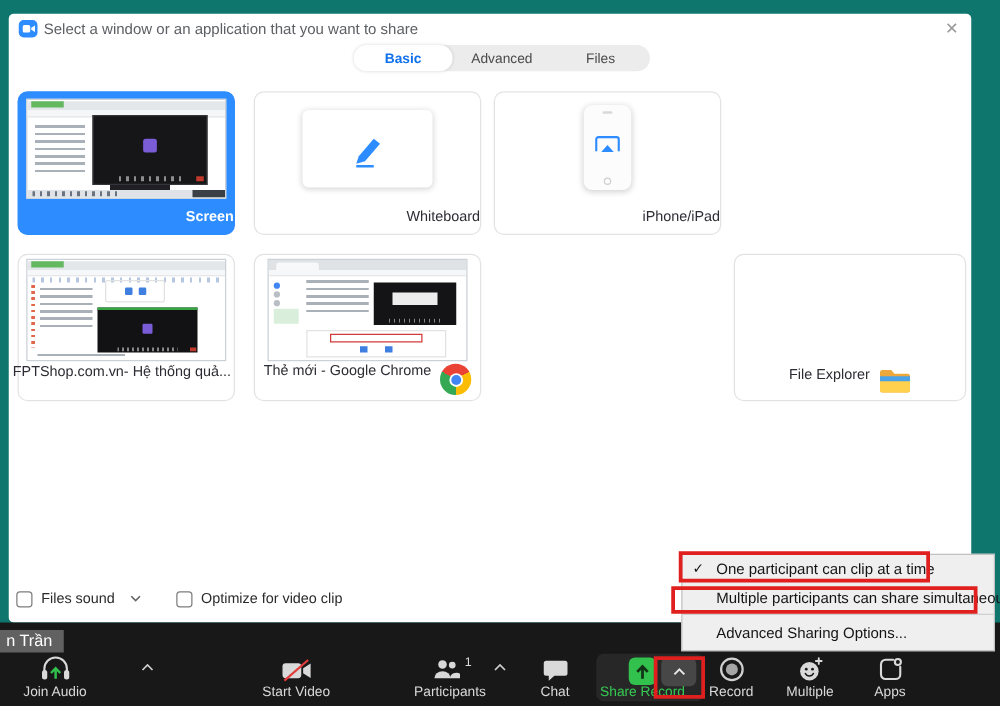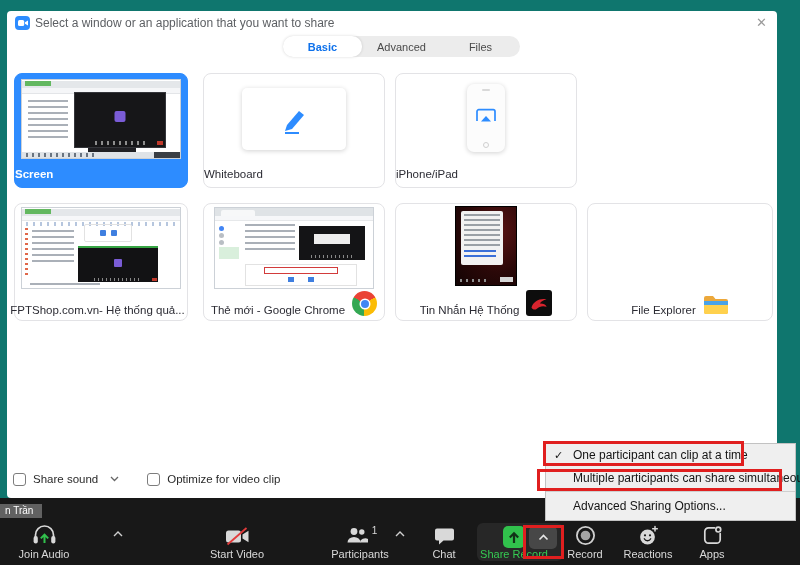--- a/index.html
+++ b/index.html
@@ -16,23 +16,23 @@
 
   
   .tabs { position:absolute; left:276px; top:25px; width:237px; height:21px; background:#ececec; border-radius:11px; display:flex; }
   .tab { flex:1; display:flex; align-items:center; justify-content:center; font-size:11px; color:#4a4a4a; border-radius:10px; }
   .tab.active { background:#ffffff; color:#0e71eb; font-weight:bold; box-shadow:0 0 3px rgba(0,0,0,.15); }
 
   
   .card { position:absolute; height:115px; background:#fff; border:1px solid #e3e3e6; border-radius:8px; }
   .card.r2 { height:118px; }
   .card.selected { background:#2d8cff; border-color:#2d8cff; }
-  .card-label { position:absolute; bottom:7px; left:0; right:0; text-align:left; font-size:11.5px; color:#2c2c34; white-space:nowrap; overflow:hidden; }
+  .card-label { position:absolute; bottom:7px; left:0; right:0; text-align:right; font-size:11.5px; color:#2c2c34; white-space:nowrap; overflow:hidden; }
   .card.selected .card-label { color:#fff; font-weight:bold; }
-  .label-row { position:absolute; bottom:4px; left:0; right:0; display:flex; align-items:flex-end; justify-content:center; gap:7px; }
+  .label-row { position:absolute; bottom:4px; left:0; right:0; display:flex; align-items:flex-start; justify-content:center; gap:7px; }
   .label-row .txt { font-size:11.5px; color:#2c2c34; white-space:nowrap; }
 
   
   .wb-pad { position:absolute; left:50%; top:14px; transform:translateX(-50%); width:104px; height:62px; background:#fff; border-radius:5px; box-shadow:0 1px 5px rgba(0,0,0,.18); display:flex; align-items:center; justify-content:center; }
   .phone { position:absolute; left:50%; top:10px; transform:translateX(-50%); width:38px; height:68px; background:#fcfcfc; border-radius:7px; box-shadow:0 1px 5px rgba(0,0,0,.18); }
   .phone .spk { position:absolute; left:50%; top:5px; transform:translateX(-50%); width:8px; height:2px; background:#d9d9d9; border-radius:1px; }
   .phone .home { position:absolute; left:50%; bottom:4px; transform:translateX(-50%); width:6px; height:6px; border:1px solid #cfcfcf; border-radius:50%; }
   .phone .cast { position:absolute; left:50%; top:24px; transform:translateX(-50%); }
 
   
@@ -100,21 +100,21 @@
   .mi { position:relative; height:23px; line-height:23px; padding-left:27px; font-size:12px; color:#141414; white-space:nowrap; }
   .mi.last { height:27px; line-height:27px;border-radius:12px; }
   .mi .chk { position:absolute; left:8px; font-size:11px; }
   .msep { height:1px; background:#cfcfcf; margin:1px 0; }
 
   
   .redbox { position:absolute; border:3px solid #e01f1f; z-index:9; pointer-events:none; }
 
   
   .toolbar { position:absolute; left:0; top:498px; width:800px; height:67px; background:#181818; z-index:2; }
-  .nametag { position:absolute; left:0; top:6px; background:#616161; color:#fff; font-size:10px; padding:1px 9px 2px 5px; }
+  .nametag { position:absolute; left:0; top:6px; background:#616161; color:#fff; font-size:13px; padding:1px 9px 2px 5px; }
   .tb-item { position:absolute; top:24px; width:70px; text-align:center; }
   .tb-item .ic { height:24px; display:flex; align-items:flex-end; justify-content:center; }
   .tb-item .lb { font-size:11px; color:#d9d9d9; margin-top:2px; white-space:nowrap; }
   .count { font-size:10px; color:#d9d9d9; position:relative; top:-10px; left:2px; }
   .mini-caret { position:absolute; z-index:3; }
   .ss-highlight { position:absolute; left:477px; top:25px; width:86px; height:38px; background:#272727; border-radius:6px; }
   .ss-green { position:absolute; left:503px; top:28px; width:22px; height:22px; background:#31c14c; border-radius:5px; display:flex; align-items:center; justify-content:center; z-index:3; }
   .ss-caret-btn { position:absolute; left:529px; top:28px; width:28px; height:23px; background:#474747; border-radius:5px; display:flex; align-items:center; justify-content:center; z-index:3; }
   .ss-label { position:absolute; left:464px; top:50px; width:100px; text-align:center; font-size:11px; color:#35cb52; z-index:3; white-space:nowrap; }
 </style>
@@ -243,52 +243,35 @@
       </div>
       <div class="label-row">
         <span class="txt">Thẻ mới - Google Chrome</span>
         <span style="width:25px;height:25px;border-radius:50%;background:conic-gradient(from 60deg,#fbbc05 0 120deg,#34a853 120deg 240deg,#ea4335 240deg 360deg);position:relative;display:inline-block;">
           <span style="position:absolute;left:50%;top:50%;transform:translate(-50%,-50%);width:11px;height:11px;border-radius:50%;background:#fff;"></span>
           <span style="position:absolute;left:50%;top:50%;transform:translate(-50%,-50%);width:8px;height:8px;border-radius:50%;background:#4285f4;"></span>
         </span>
       </div>
     </div>
 
-    <div class="card r2" style="left:388px;top:192px;width:182px">
-      <div class="mini-tin" style="position:relative">
-        <div class="mt-panel">
-            <div class="mt-lines"></div>
-            <div class="mt-blue"></div>
-          </div>
-        <div class="mt-dots"></div>
-        <div class="mt-btn"></div>
-      </div>
-      <div class="label-row">
-        <span class="txt">Tin Nhắn Hệ Thống</span>
-        <svg width="26" height="26" viewBox="0 0 26 26">
-          <rect width="26" height="26" rx="3" fill="#0d0d0d"></rect>
-          <path d="M5.5 17.5 c2-6.5 8.5-9.5 15-8.2 c-3.2 1-5.4 2.2-6.6 4.2 c3.2-.2 5.6 1 6.8 3.2 c-4.2-1.2-7.6-.2-9.8 2 c-1.8 1.6-4.4 1-5.4-1.2 z" fill="#d8242e"></path>
-        </svg>
-      </div>
-    </div>
 
     <div class="card r2" style="left:580px;top:192px;width:186px">
       <div class="label-row">
         <span class="txt">File Explorer</span>
         <svg width="26" height="22" viewBox="0 0 26 22">
           <path d="M1 4 a2 2 0 0 1 2 -2 h7 l2.5 3 H23 a2 2 0 0 1 2 2 v11 a2 2 0 0 1 -2 2 H3 a2 2 0 0 1 -2 -2 z" fill="#eca83b"></path>
           <rect x="1" y="7" width="24" height="6" fill="#4aa3e8"></rect>
           <path d="M1 11 h24 v7 a2 2 0 0 1 -2 2 H3 a2 2 0 0 1 -2 -2 z" fill="#ffd14d"></path>
         </svg>
       </div>
     </div>
 
     <div class="footer-row">
       <span class="cb"></span>
-      <span class="cb-label">Share sound</span>
+      <span class="cb-label">Files sound</span>
       <span class="sp"></span>
       <svg width="9" height="6" viewBox="0 0 9 6">
           <path d="M1 1 l3.5 3.5 L8 1" fill="none" stroke="#666" stroke-width="1.3"></path>
         </svg>
       <span class="gap"></span>
       <span class="cb"></span>
       <span class="cb-label">Optimize for video clip</span>
     </div>
   </div>
 
@@ -373,21 +356,21 @@
     <div class="tb-item" style="left:613px">
       <div class="ic">
         <svg width="21" height="21" viewBox="0 0 21 21">
           <circle cx="9.5" cy="12" r="7.4" fill="#d9d9d9"></circle>
           <circle cx="7" cy="10.3" r="1.1" fill="#181818"></circle>
           <circle cx="12" cy="10.3" r="1.1" fill="#181818"></circle>
           <path d="M6.3 13.8 a3.6 3.6 0 0 0 6.4 0" fill="none" stroke="#181818" stroke-width="1.3" stroke-linecap="round"></path>
           <path d="M17 1.5 v4.6 M14.7 3.8 h4.6" stroke="#d9d9d9" stroke-width="1.5" stroke-linecap="round"></path>
         </svg>
       </div>
-      <div class="lb">Reactions</div>
+      <div class="lb">Multiple</div>
     </div>
 
     <div class="tb-item" style="left:677px">
       <div class="ic">
         <svg width="21" height="21" viewBox="0 0 21 21">
           <path d="M12.5 2.8 H6.5 a3.7 3.7 0 0 0 -3.7 3.7 v8 a3.7 3.7 0 0 0 3.7 3.7 h8 a3.7 3.7 0 0 0 3.7 -3.7 V8.5" fill="none" stroke="#d9d9d9" stroke-width="1.7" stroke-linecap="round"></path>
           <circle cx="16.3" cy="4.6" r="2.4" fill="none" stroke="#d9d9d9" stroke-width="1.7"></circle>
         </svg>
       </div>
       <div class="lb">Apps</div>

